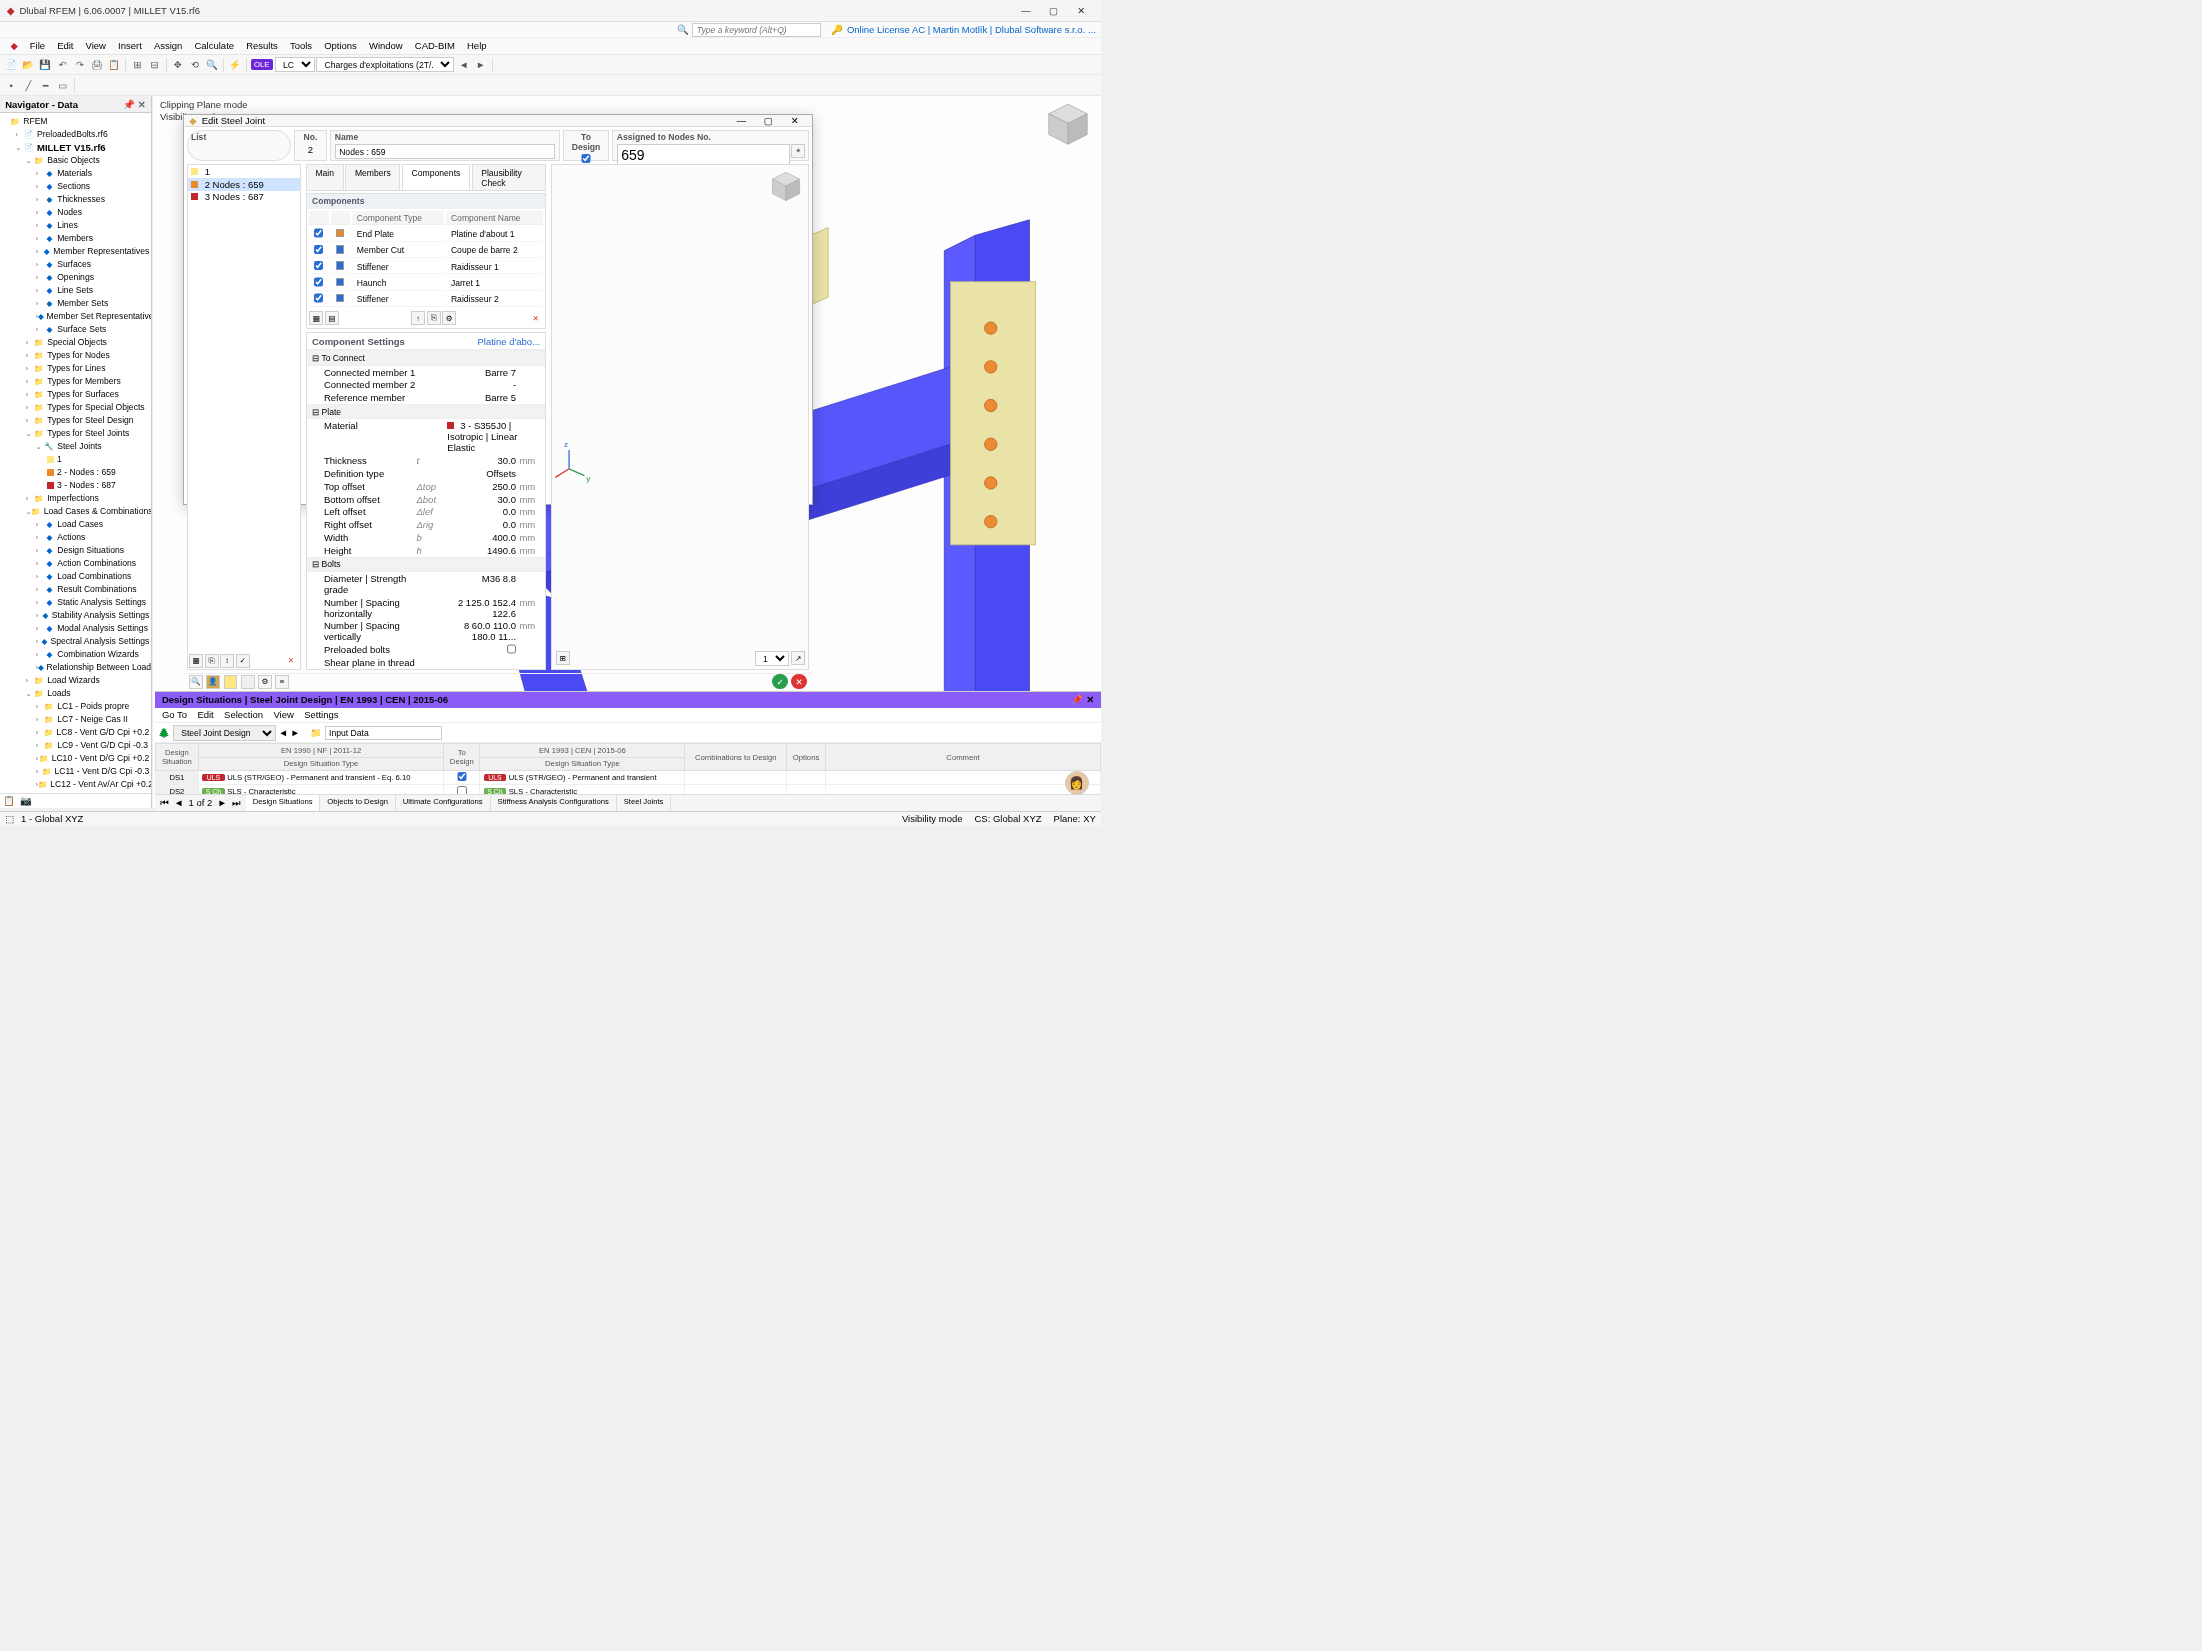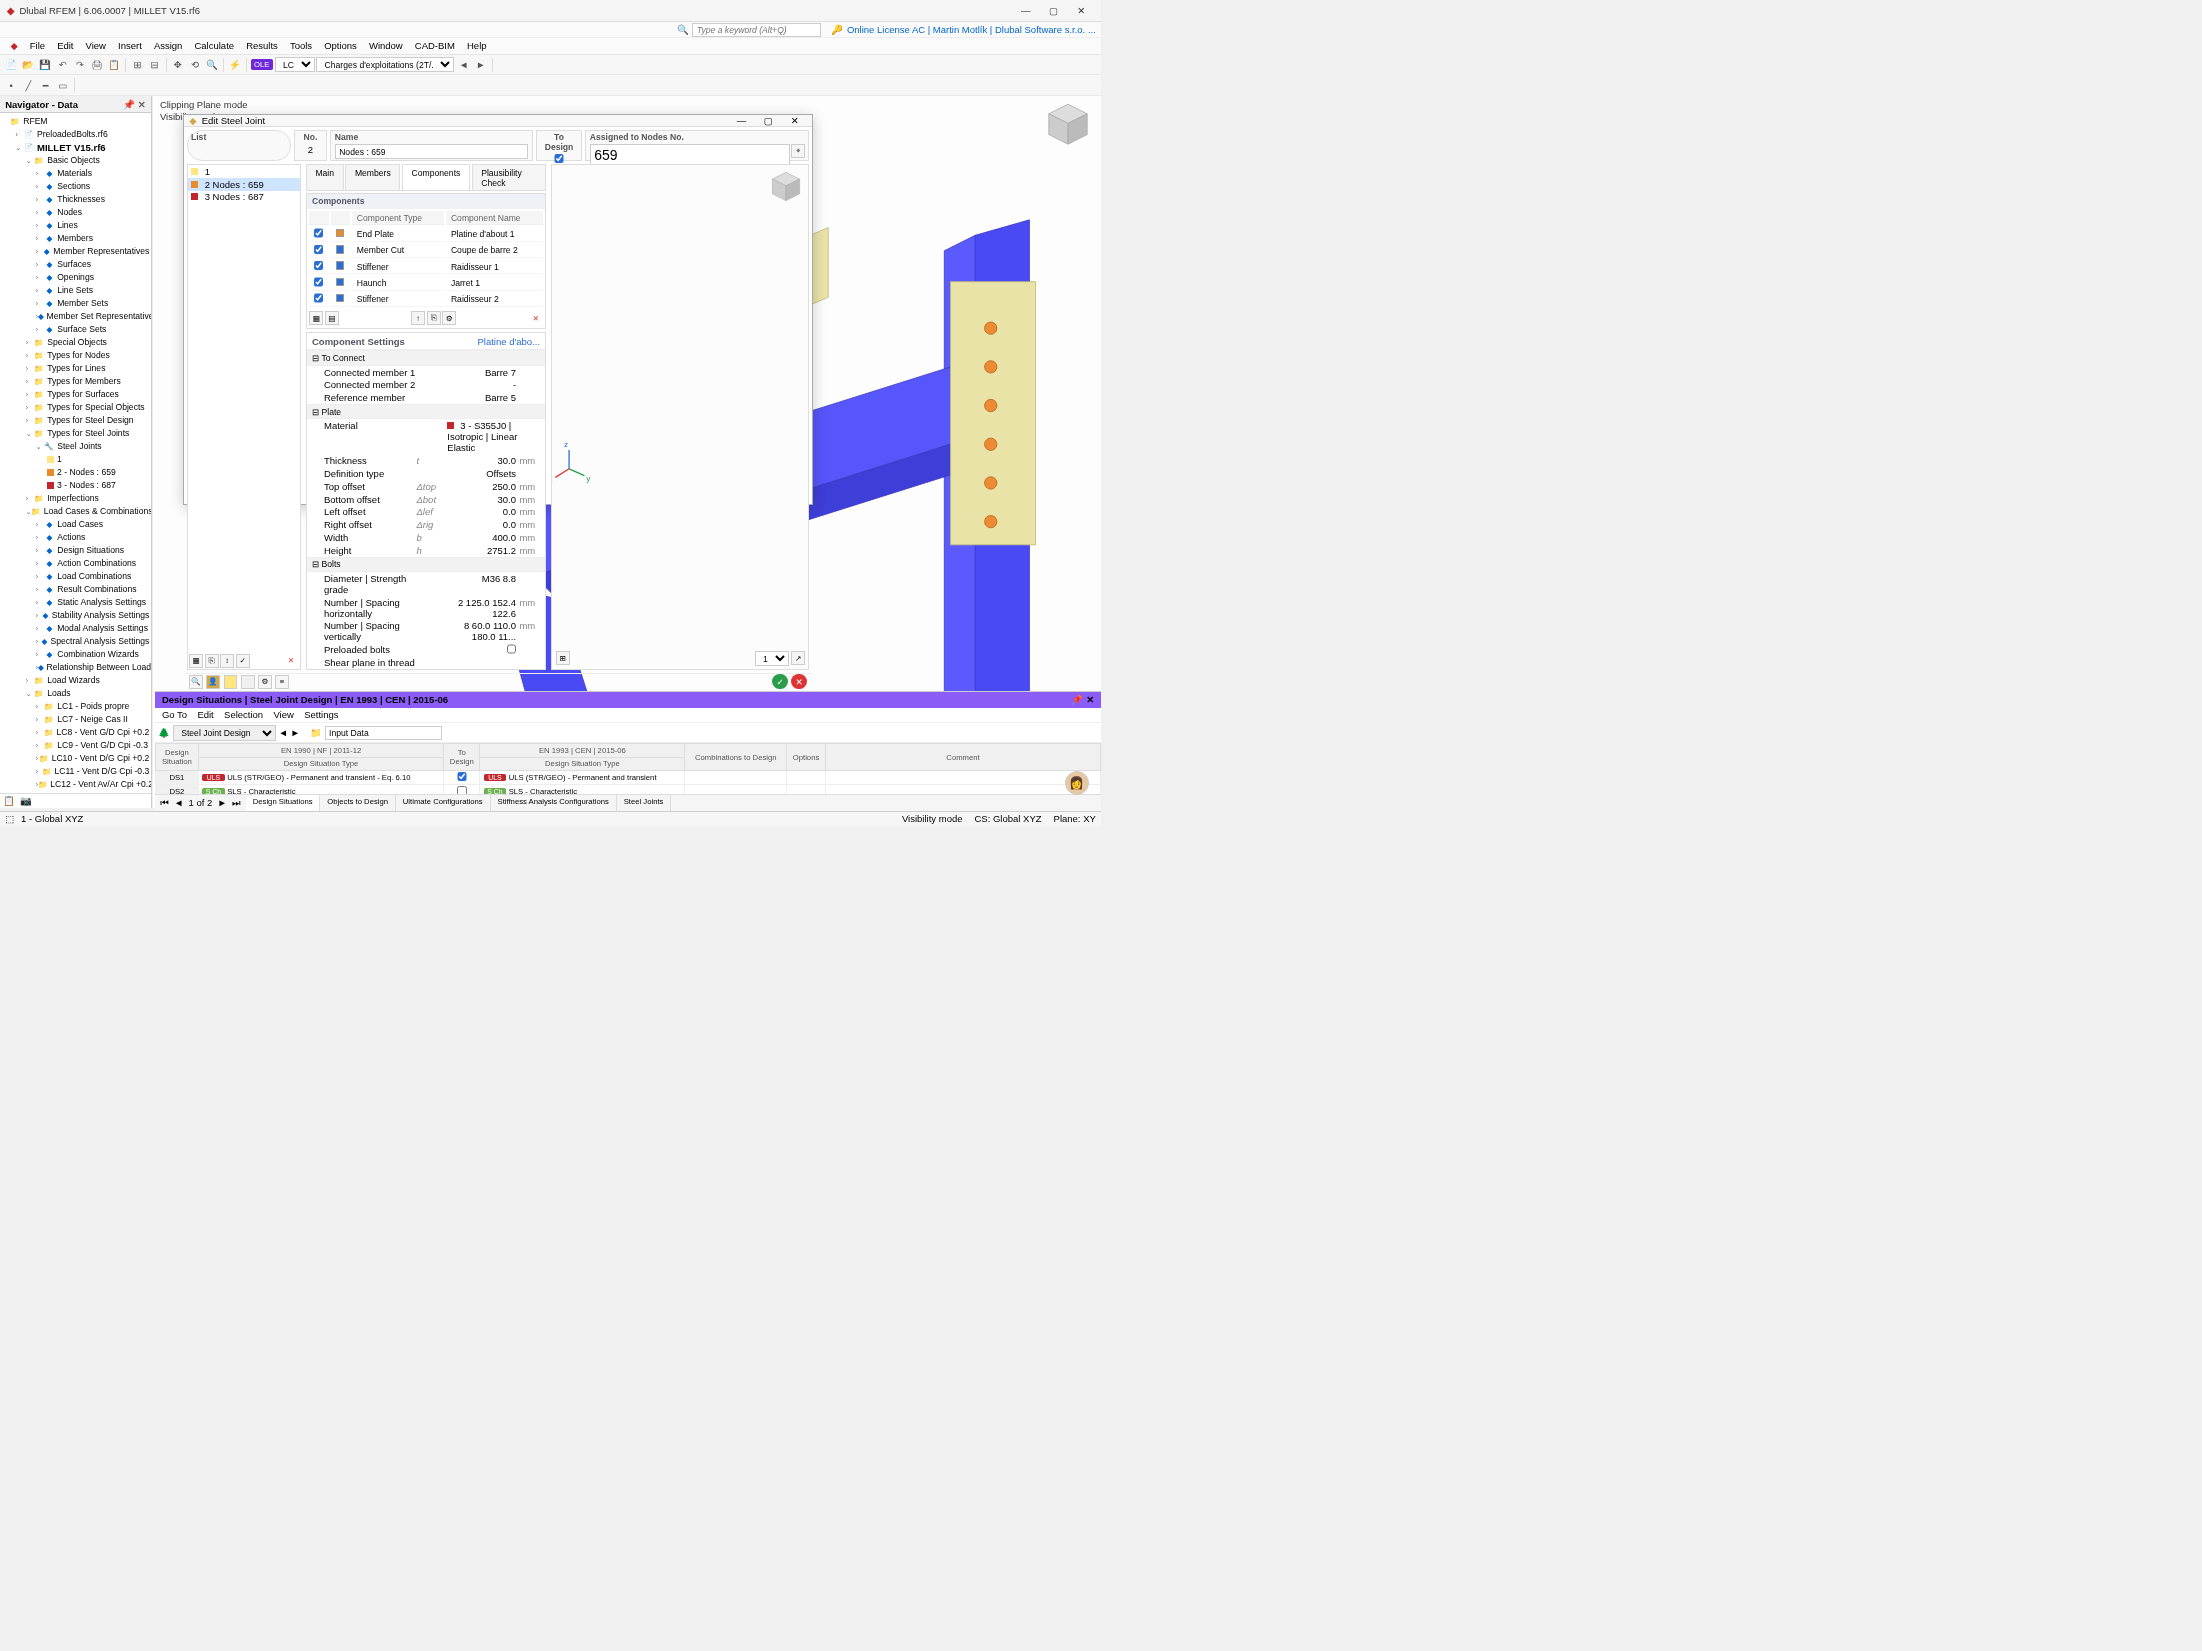--- a/index.html
+++ b/index.html
@@ -63,21 +63,21 @@
 .dlg-row1 { display:flex; gap:3.4px; height:31px; }
 .dlg-panel { border:0.9px solid #ddd; background:#f9f9f9; padding:1.7px 3.4px; }
 .dlg-panel-header { font-size:8.6px; color:#555; font-weight:bold; margin-bottom:1.7px; }
 .dlg-list { width:104px;border-radius:15px; }
 .dlg-list-row { padding:0.9px 3.4px; display:flex; align-items:center; gap:3.4px; }
 .dlg-list-row.sel { background:#cfe4ff; }
 .dlg-no { width:33px; text-align:center; }
 .dlg-name { flex:1; }
 .dlg-name input { width:100%; border:0.9px solid #ccc; padding:1.7px 3.4px; font-size:8.6px; }
 .dlg-to-design { width:46px; text-align:center; }
-.dlg-nodes { width:224px; }
+.dlg-nodes { width:197px; }
 .dlg-nodes input { width:100%; border:0.9px solid #ccc; padding:1.7px 3.4px; font-size:14px; }
 
 .dlg-main { flex:1; display:flex; gap:5.2px; margin-top:3.4px; }
 .dlg-left { width:114px; background:#fff; border:0.9px solid #ddd; position:relative; }
 .dlg-left-rows { height:calc(100% - 17px); overflow:auto; }
 .dlg-left-toolbar { position:absolute; bottom:1.7px; left:1.7px; right:1.7px; display:flex; gap:1.7px; align-items:center; }
 .dlg-left-toolbar .spacer { flex:1; }
 .sm-btn { width:13.8px; height:13.8px; border:0.9px solid #ccc; background:#f5f5f5; display:flex; align-items:center; justify-content:center; font-size:7.7px; cursor:pointer; }
 
 .dlg-center { flex:1; display:flex; flex-direction:column; min-width:0; }
@@ -534,21 +534,21 @@
               </div>
               <div class="prop-row">
                 <span class="prop-label">Width</span>
                 <span class="prop-sym">b</span>
                 <span class="prop-val">400.0</span>
                 <span class="prop-unit">mm</span>
               </div>
               <div class="prop-row">
                 <span class="prop-label">Height</span>
                 <span class="prop-sym">h</span>
-                <span class="prop-val">2751.2</span>
+                <span class="prop-val">1490.6</span>
                 <span class="prop-unit">mm</span>
               </div>
               <div class="prop-group-head">⊟ Bolts</div>
               <div class="prop-row">
                 <span class="prop-label">Diameter | Strength grade</span>
                 <span class="prop-sym"></span>
                 <span class="prop-val">M36    8.8</span>
                 <span class="prop-unit"></span>
               </div>
               <div class="prop-row">

